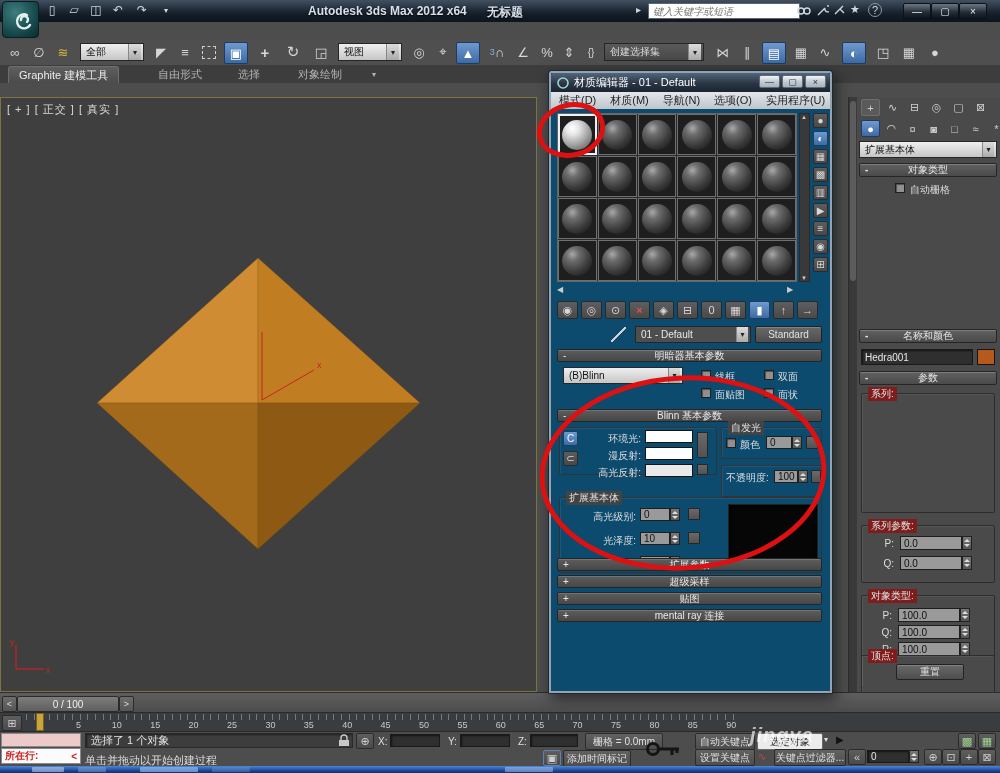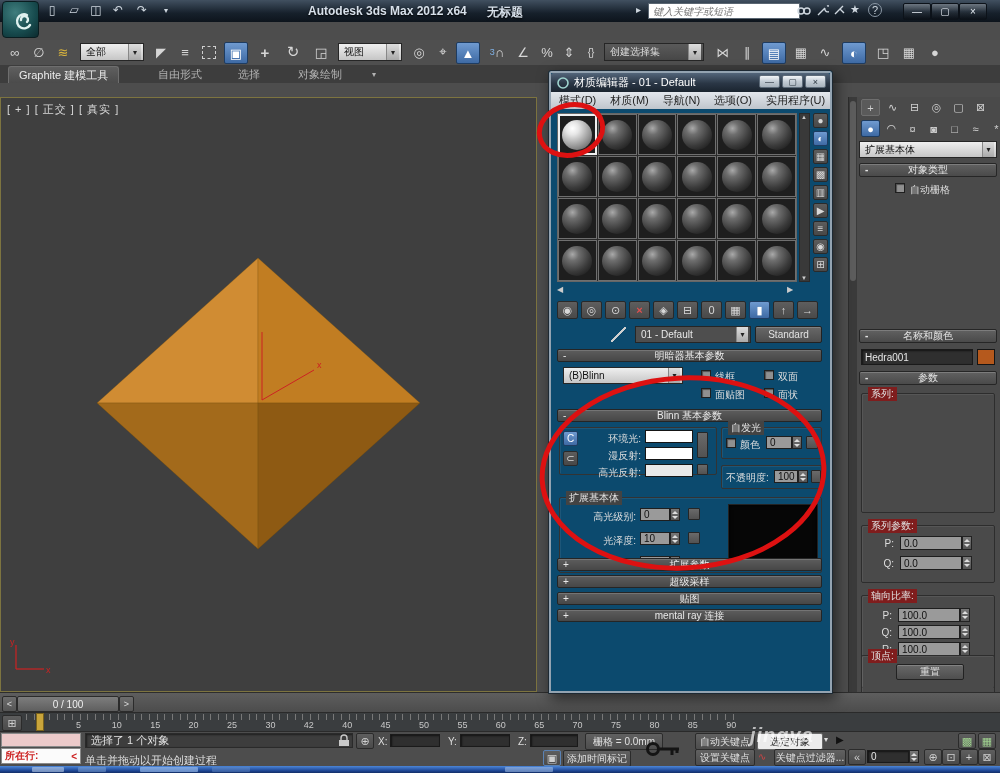--- a/index.html
+++ b/index.html
@@ -314,21 +314,21 @@
       <span class="lblr" style="right:100px;top:32px">Q:</span>
       <div class="nf" style="left:38px;top:30px;width:62px;height:14px">
           <span>0.0</span>
         </div>
       <div class="spin" style="left:100px;top:30px;height:14px">
           <i class="up"></i>
           <i class="dn"></i>
         </div>
     </div>
     <div class="grp" style="left:4px;top:498px;width:134px;height:104px">
-      <span class="legend cp">轴向比率:</span>
+      <span class="legend cp">对象类型:</span>
       <span class="lblr" style="right:102px;top:14px">P:</span>
       <div class="nf" style="left:36px;top:12px;width:62px;height:14px">
           <span>100.0</span>
         </div>
       <div class="spin" style="left:98px;top:12px;height:14px">
           <i class="up"></i>
           <i class="dn"></i>
         </div>
       <span class="lblr" style="right:102px;top:31px">Q:</span>
       <div class="nf" style="left:36px;top:29px;width:62px;height:14px">
@@ -525,21 +525,21 @@
       <span class="lbl" style="left:18px;top:10px">颜色</span>
       <div class="nf" style="left:44px;top:8px;width:26px;height:13px">
           <span>0</span>
         </div>
       <div class="spin" style="left:70px;top:8px;height:13px">
           <i class="up"></i>
           <i class="dn"></i>
         </div>
       <div class="mapbtn" style="left:84px;top:8px;width:12px;height:13px"></div>
     </div>
-    <div class="grp" style="left:172px;top:394px;width:101px;height:24px;border-color:#333">
+    <div class="grp" style="left:172px;top:394px;width:101px;height:32px;border-color:#333">
       <span class="lbl" style="left:4px;top:5px">不透明度:</span>
       <div class="nf" style="left:52px;top:4px;width:24px;height:13px">
           <span>100</span>
         </div>
       <div class="spin" style="left:76px;top:4px;height:13px">
           <i class="up"></i>
           <i class="dn"></i>
         </div>
       <div class="mapbtn" style="left:89px;top:4px;width:10px;height:13px"></div>
     </div>
@@ -607,21 +607,21 @@
     <div class="sico" style="left:2px;top:2px;width:18px">⊞</div>
     <div class="tickstrip"></div>
     <div id="ruler-labels">
         <span class="ticklabel" style="left: 40px;">0</span>
         <span class="ticklabel" style="left: 78.4px;">5</span>
         <span class="ticklabel" style="left: 116.8px;">10</span>
         <span class="ticklabel" style="left: 155.2px;">15</span>
         <span class="ticklabel" style="left: 193.6px;">20</span>
         <span class="ticklabel" style="left: 232px;">25</span>
         <span class="ticklabel" style="left: 270.4px;">30</span>
-        <span class="ticklabel" style="left: 308.8px;">42</span>
+        <span class="ticklabel" style="left: 308.8px;">35</span>
         <span class="ticklabel" style="left: 347.2px;">40</span>
         <span class="ticklabel" style="left: 385.6px;">45</span>
         <span class="ticklabel" style="left: 424px;">50</span>
         <span class="ticklabel" style="left: 462.4px;">55</span>
         <span class="ticklabel" style="left: 500.8px;">60</span>
         <span class="ticklabel" style="left: 539.2px;">65</span>
         <span class="ticklabel" style="left: 577.6px;">70</span>
         <span class="ticklabel" style="left: 616px;">75</span>
         <span class="ticklabel" style="left: 654.4px;">80</span>
         <span class="ticklabel" style="left: 692.8px;">85</span>

